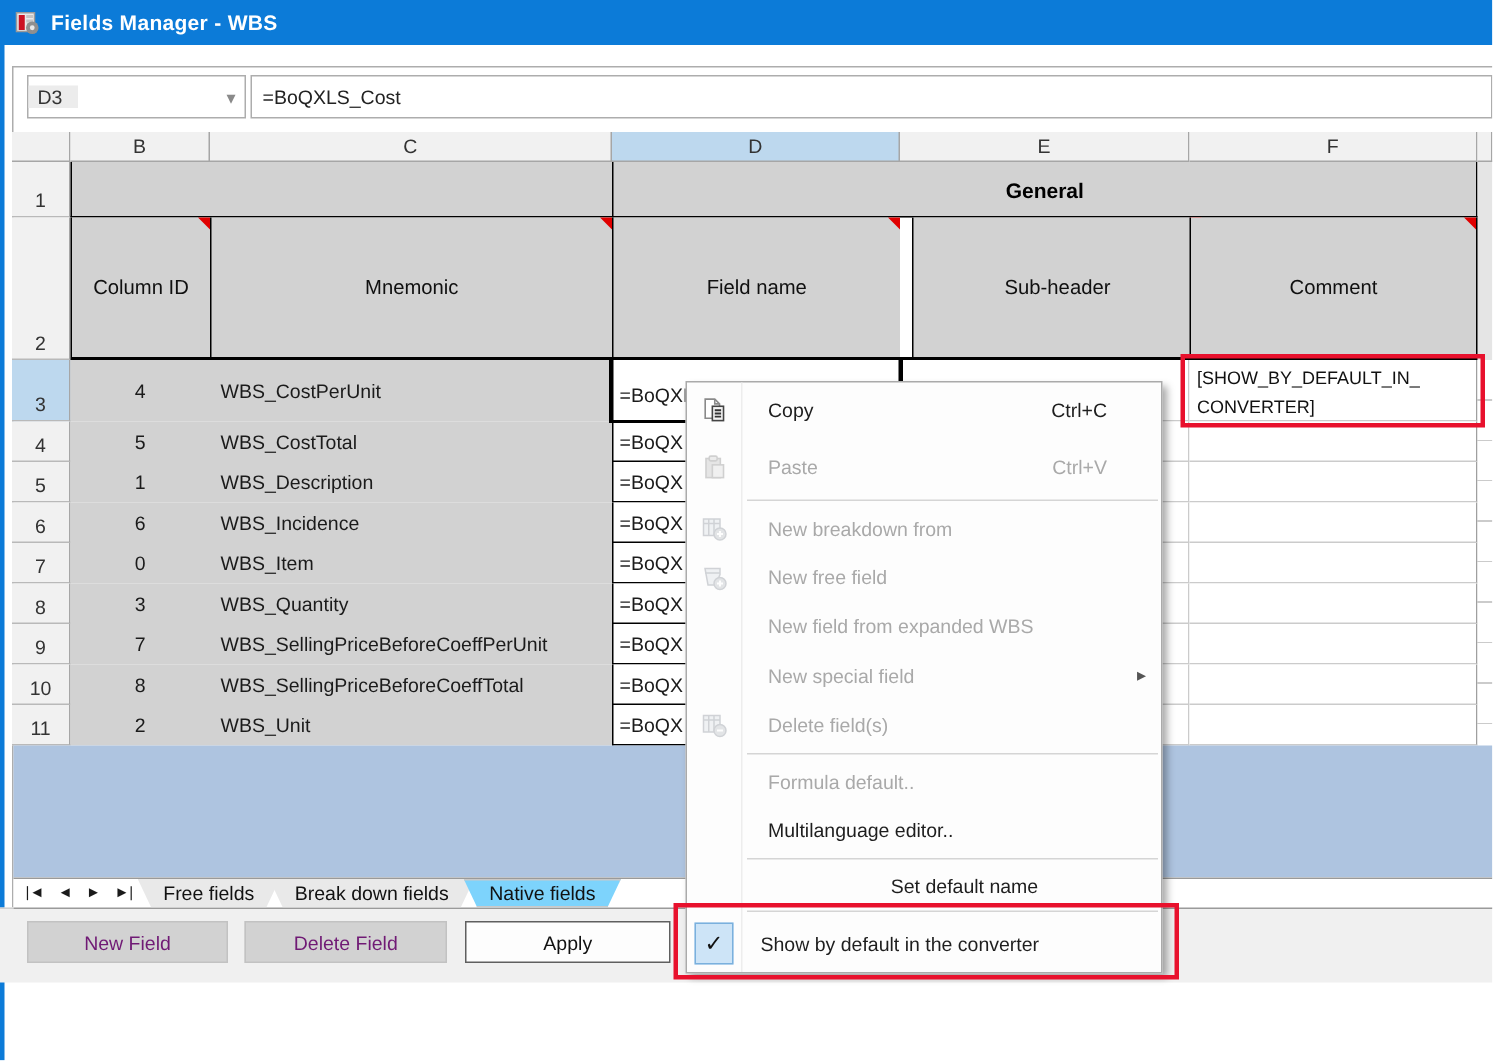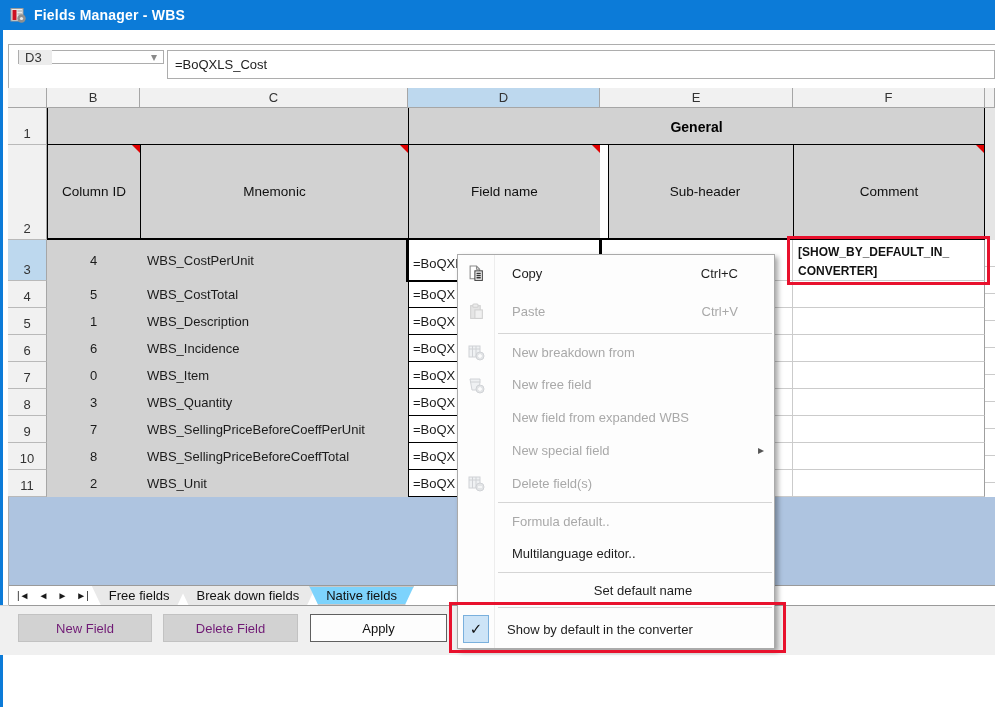--- a/index.html
+++ b/index.html
@@ -10,21 +10,21 @@
   .left-border { position:absolute; left:0; top:0; width:3px; height:707px; background:#0c7bd8; z-index:1; }
   .titlebar { position:absolute; left:0; top:0; width:995px; height:30px; background:#0c7bd8; display:flex; align-items:center; z-index:2; }
   .titlebar .appicon { margin-left:9px; width:18px; height:18px; }
   .titlebar .title { color:#fff; font-size:14px; font-weight:600; margin-left:7px; letter-spacing:.2px; }
 
   
   .panel-top { position:absolute; left:8px; top:44px; width:987px; height:1px; background:#adadad; }
   .panel-left { position:absolute; left:8px; top:44px; width:1px; height:561px; background:#adadad; }
 
   
-  .namebox { position:absolute; left:18px; top:50px; width:146px; height:14px; background:#fff; border:1px solid #adadad; display:flex; align-items:center; font-size:13px; color:#333; }
+  .namebox { position:absolute; left:18px; top:50px; width:146px; height:29px; background:#fff; border:1px solid #adadad; display:flex; align-items:center; font-size:13px; color:#333; }
   .namebox .ref { padding-left:6px; background:#ececec; padding-right:10px; }
   .namebox .chev { margin-left:auto; margin-right:6px; color:#8a8a8a; font-size:12px; }
   .formulabox { position:absolute; left:167px; top:50px; width:828px; height:29px; background:#fff; border:1px solid #adadad; display:flex; align-items:center; font-size:13px; color:#222; padding-left:7px; }
 
   
   .abs { position:absolute; }
   .colhead { background:#f1f1f1; border-right:1px solid #a6a6a6; border-bottom:1px solid #a6a6a6; display:flex; align-items:center; justify-content:center; font-size:13px; color:#333; }
   .colhead.sel { background:#bdd8ee; }
   .rowhead { background:#f1f1f1; border-right:1px solid #a6a6a6; border-bottom:1px solid #b9b9b9; display:flex; align-items:flex-end; justify-content:center; font-size:13px; color:#333; padding-bottom:3px; }
   .rowhead.sel { background:#bdd8ee; }
@@ -66,21 +66,21 @@
   .msep { height:1px; background:#d5d5d5; margin:2px 2px 2px 40px; }
   .mcheck { width:26px; height:28px; margin-left:5px; background:#cde4f7; border:1px solid #7ab0dd; display:flex; align-items:center; justify-content:center; font-size:15px; font-weight:bold; color:#111; flex:0 0 26px; }
   .mi .checkwrap { width:36px; flex:0 0 36px; display:flex; align-items:center; }
   .mi .checkwrap + .mil { margin-left:13px; }
 
   
   .redbox { position:absolute; border:3px solid #e8112d; z-index:50; pointer-events:none; }
   .redbox.comment { left:787px; top:236px; width:203px; height:49px; }
   .redbox.menuitem { left:449px; top:602px; width:337px; height:51px; }
 
-  .comment-text { white-space:pre-line; line-height:19px; padding:3px 0 0 5px;font-weight:bold; }
+  .comment-text { white-space:pre-line; line-height:19px; padding:3px 0 0 5px; }
 </style>
 </head>
 <body>
 
 <div class="page">
 
   <div class="titlebar">
     <svg class="appicon" viewBox="0 0 18 18">
       <rect x="2" y="2.5" width="12" height="12.5" fill="#e9e9e9" stroke="#9a9a9a"></rect>
       <rect x="3.5" y="4" width="4" height="10" fill="#cc1122"></rect>

